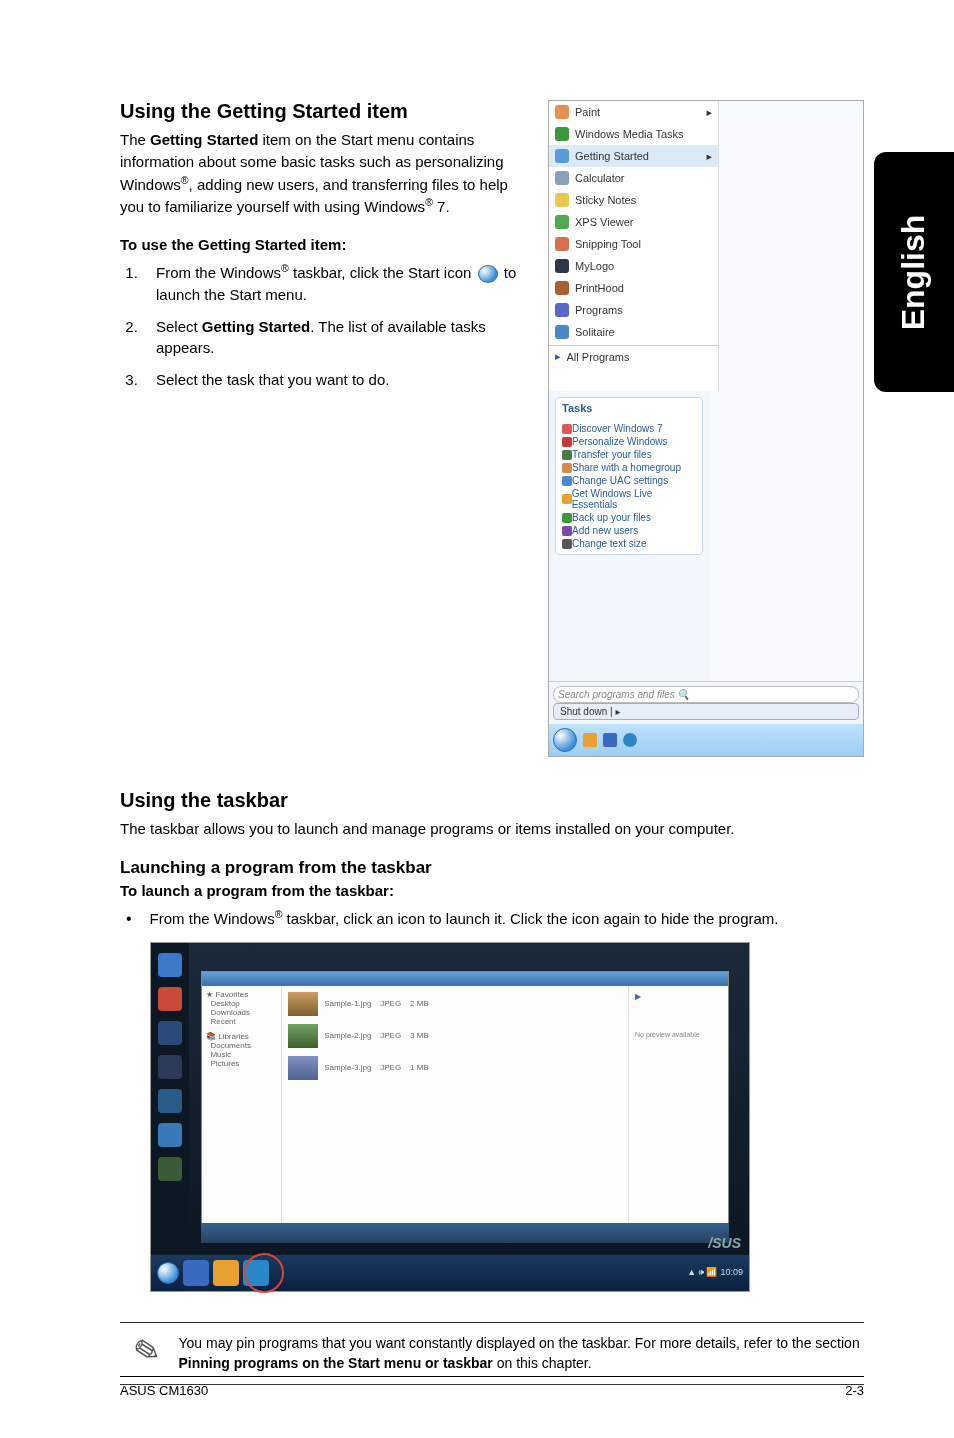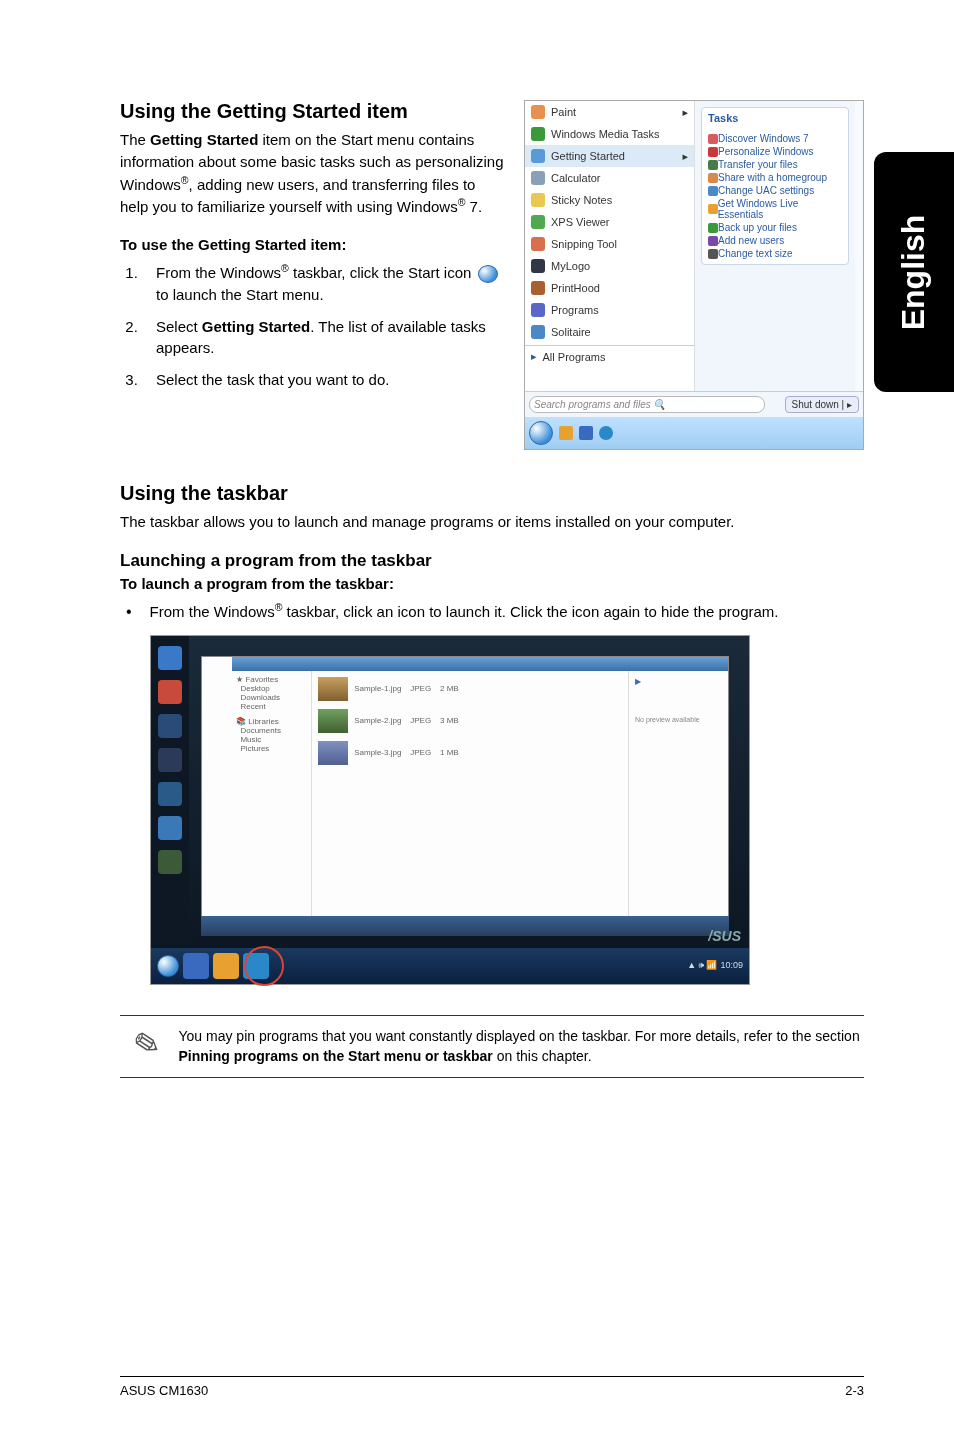--- a/index.html
+++ b/index.html
@@ -34,21 +34,21 @@
   .content {
     padding: 100px 90px 40px 120px;
   }
   h2 { font-size: 20px; font-weight: bold; margin-bottom: 6px; }
   h3 { font-size: 17px; font-weight: bold; margin-top: 18px; margin-bottom: 4px; }
   h4 { font-size: 15px; font-weight: bold; margin-bottom: 8px; }
   p, li { font-size: 15px; line-height: 1.45; }
   .section1 { display: flex; gap: 20px; }
   .section1-left { flex: 1; }
   .section1-right {
-    width: 340px;
+    width: 316px;
     border: 1px solid #aaa;
     background: #f7fbff;
     font-size: 11px;
     color: #333;
   }
   .start-left {
     float: left;
     width: 170px;
     background: #fff;
     border-right: 1px solid #ddd;
@@ -67,23 +67,24 @@
     align-items: center;
     gap: 6px;
   }
   .start-item.hl { background: #dceaf8; }
   .start-item.allp { border-top: 1px solid #ccc; margin-top: 2px; }
   .mini-icon { width: 14px; height: 14px; border-radius: 3px; display: inline-block; }
   .search-row {
     clear: both;
     padding: 4px;
     display: flex;
-    gap: 20px;
+    gap: 0;
     background: #f0f6fc;
     border-top: 1px solid #ccc;
+    flex-direction: column;
   }
   .search-box {
     flex: 1;
     font-style: italic;
     font-size: 10px;
     color: #888;
     border: 1px solid #bbb;
     background: #fff;
     padding: 2px 4px;
     border-radius: 8px;
@@ -134,22 +135,22 @@
     position: relative;
     height: 350px;
   }
   .sc2-sidebar {
     position: absolute; left: 0; top: 0; bottom: 40px; width: 38px;
     background: #0d1824;
     display: flex; flex-direction: column; gap: 10px; padding-top: 10px; align-items: center;
   }
   .sc2-side-ic { width: 24px; height: 24px; border-radius: 4px; }
   .sc2-window {
-    position: absolute; left: 50px; top: 20px; right: 20px; height: 270px;
-    background: #fdfdfd; border: 1px solid #888; padding-left: 30px;
+    position: absolute; left: 50px; top: 28px; right: 20px; height: 270px;
+    background: #fdfdfd; border: 1px solid #888;
   }
   .sc2-win-bar { height: 14px; background: linear-gradient(#6aa0d8,#3a70a8); }
   .sc2-body { display: flex; height: calc(100% - 14px); font-size: 8px; color: #666; }
   .sc2-nav { width: 80px; border-right: 1px solid #ddd; padding: 4px; }
   .sc2-main { flex: 1; padding: 6px; }
   .sc2-side { width: 100px; border-left: 1px solid #ddd; padding: 6px; }
   .sc2-thumb { width: 30px; height: 24px; background: linear-gradient(#c8a060,#806030); display:inline-block; margin-right:4px; vertical-align:middle;}
   .sc2-bottombar {
     position: absolute; left: 50px; right: 20px; bottom: 48px; height: 20px;
     background: linear-gradient(#3a6090,#284060);

